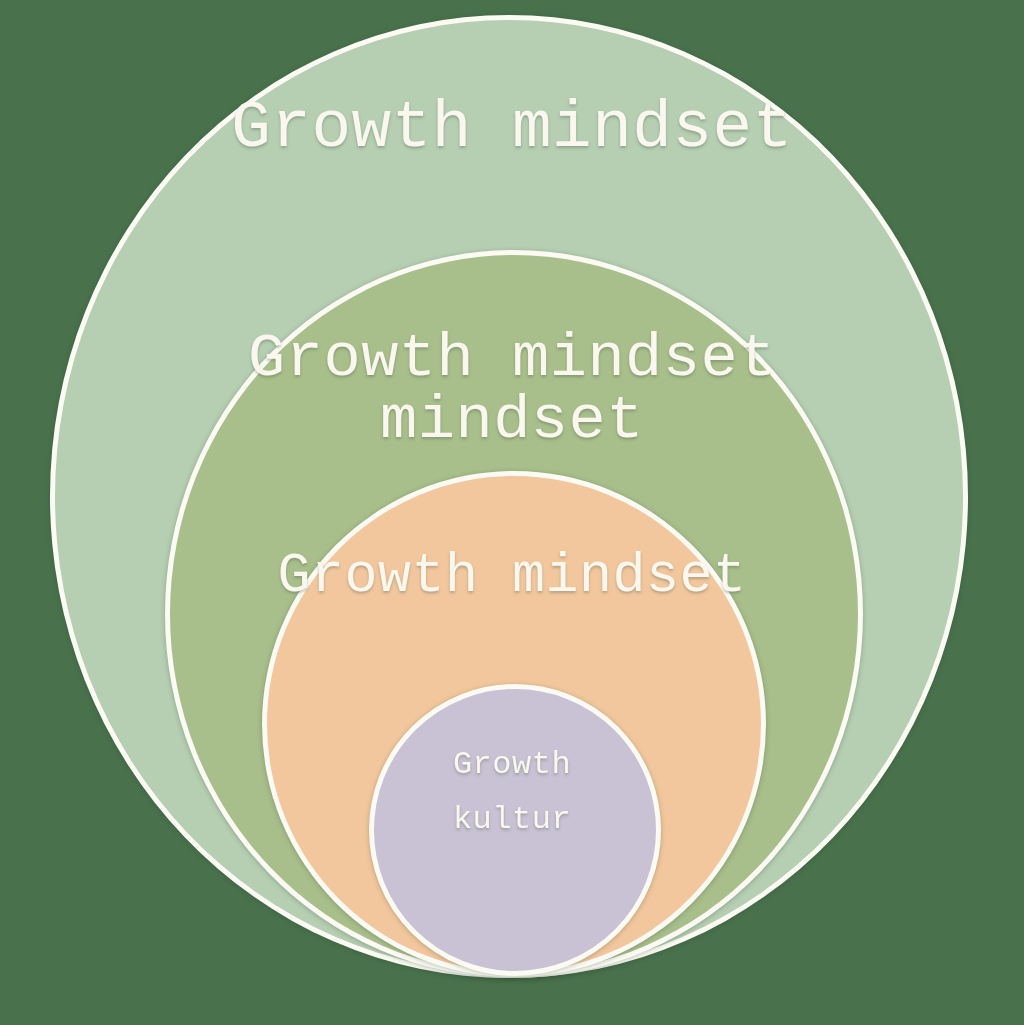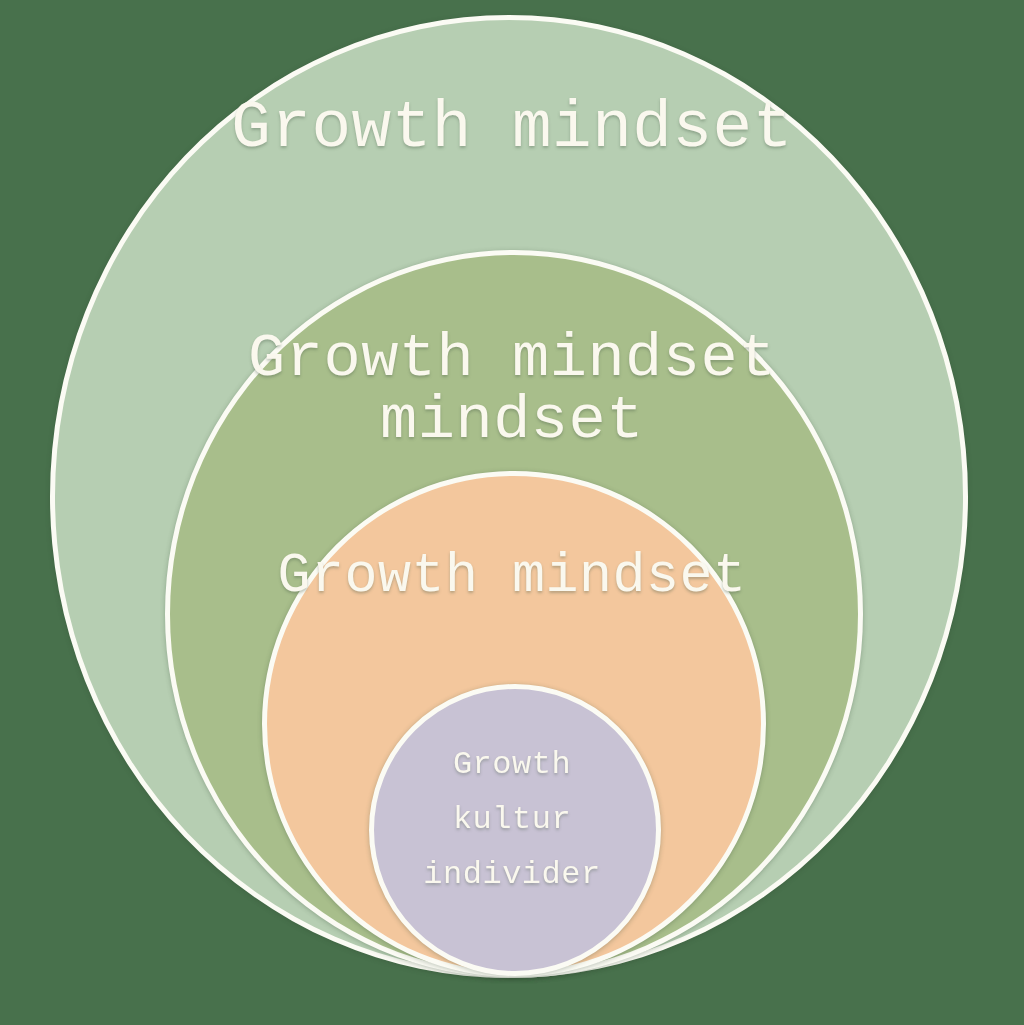--- a/index.html
+++ b/index.html
@@ -61,16 +61,15 @@
     <span class="line">mindset</span>
   </div>
 
   <div class="label l3">
     <span class="line">Growth mindset</span>
   </div>
 
   <div class="label l4">
     <span class="line">Growth</span>
     <span class="line">kultur</span>
-    <span class="line">individer</span>
   </div>
 
 </div>
 
 </body></html>

